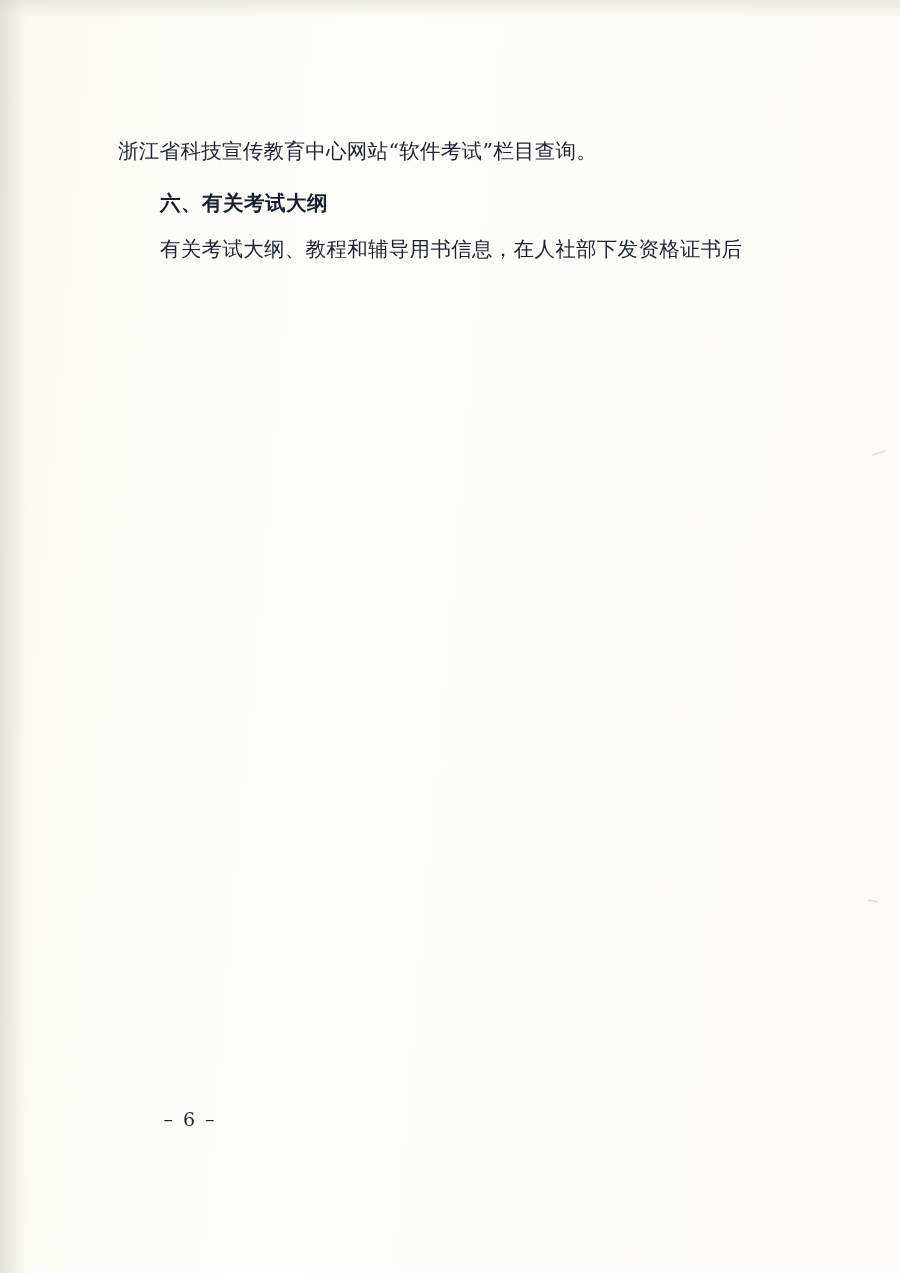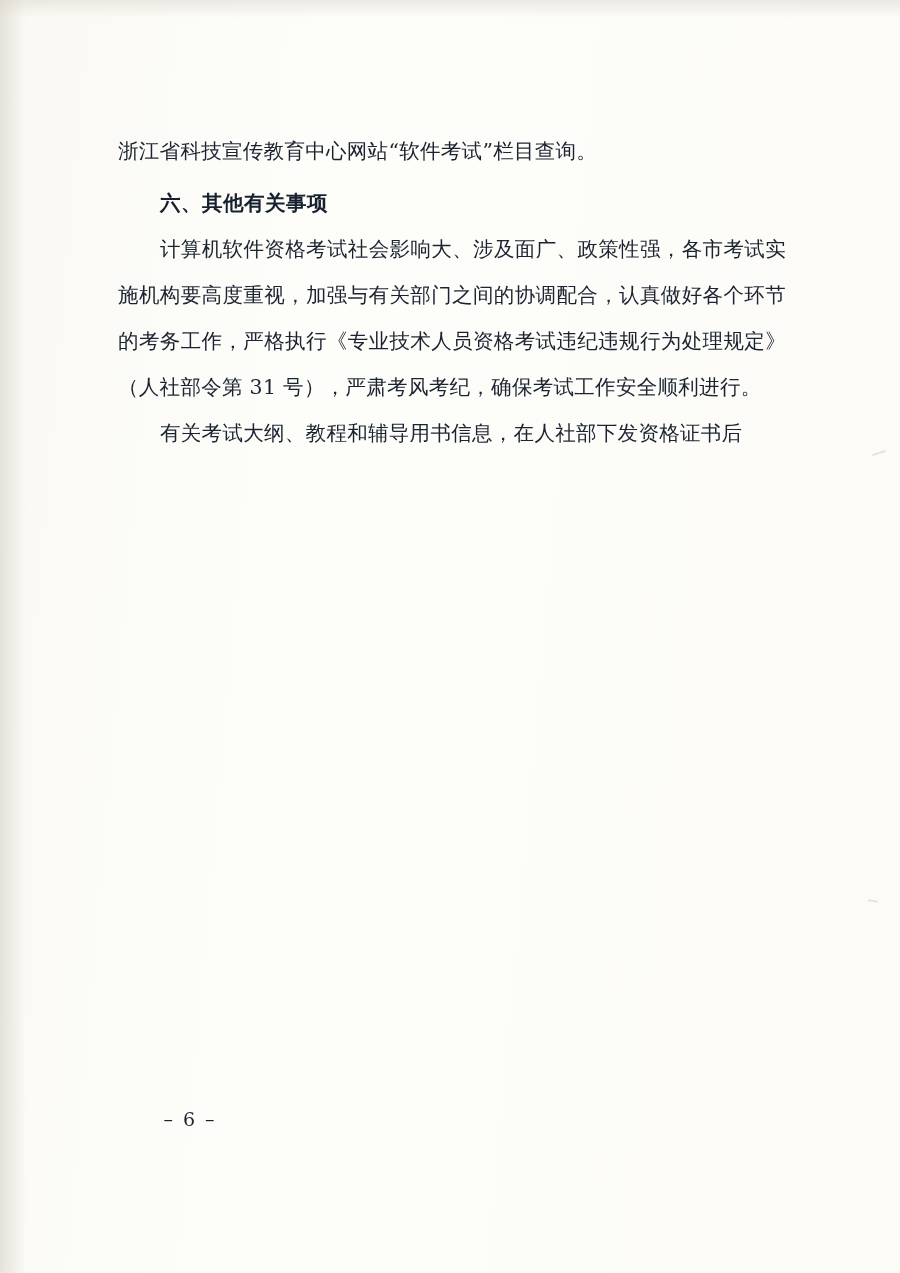--- a/index.html
+++ b/index.html
@@ -96,22 +96,21 @@
 </head>
 <body>
 
 <div class="page">
   <div class="paper-tint"></div>
   <div class="edge-shadow-left"></div>
   <div class="edge-shadow-top"></div>
 
   <div class="content">
     <p>浙江省科技宣传教育中心网站“软件考试”栏目查询。</p>
-    <h2 class="section">六、其他有关事项</h2>
-    <p class="indent">计算机软件资格考试社会影响大、涉及面广、政策性强，各市考试实施机构要高度重视，加强与有关部门之间的协调配合，认真做好各个环节的考务工作，严格执行《专业技术人员资格考试违纪违规行为处理规定》（人社部令第 31 号），严肃考风考纪，确保考试工作安全顺利进行。</p>
+    <h2 class="section">六、有关考试大纲</h2>
     <p class="indent">有关考试大纲、教程和辅导用书信息，在人社部下发资格证书后</p>
   </div>
 
   <div class="page-number">
     <span class="page-number-inner">– 6 –</span>
   </div>
 
   <div class="artifact a1"></div>
   <div class="artifact a2"></div>
 </div>

